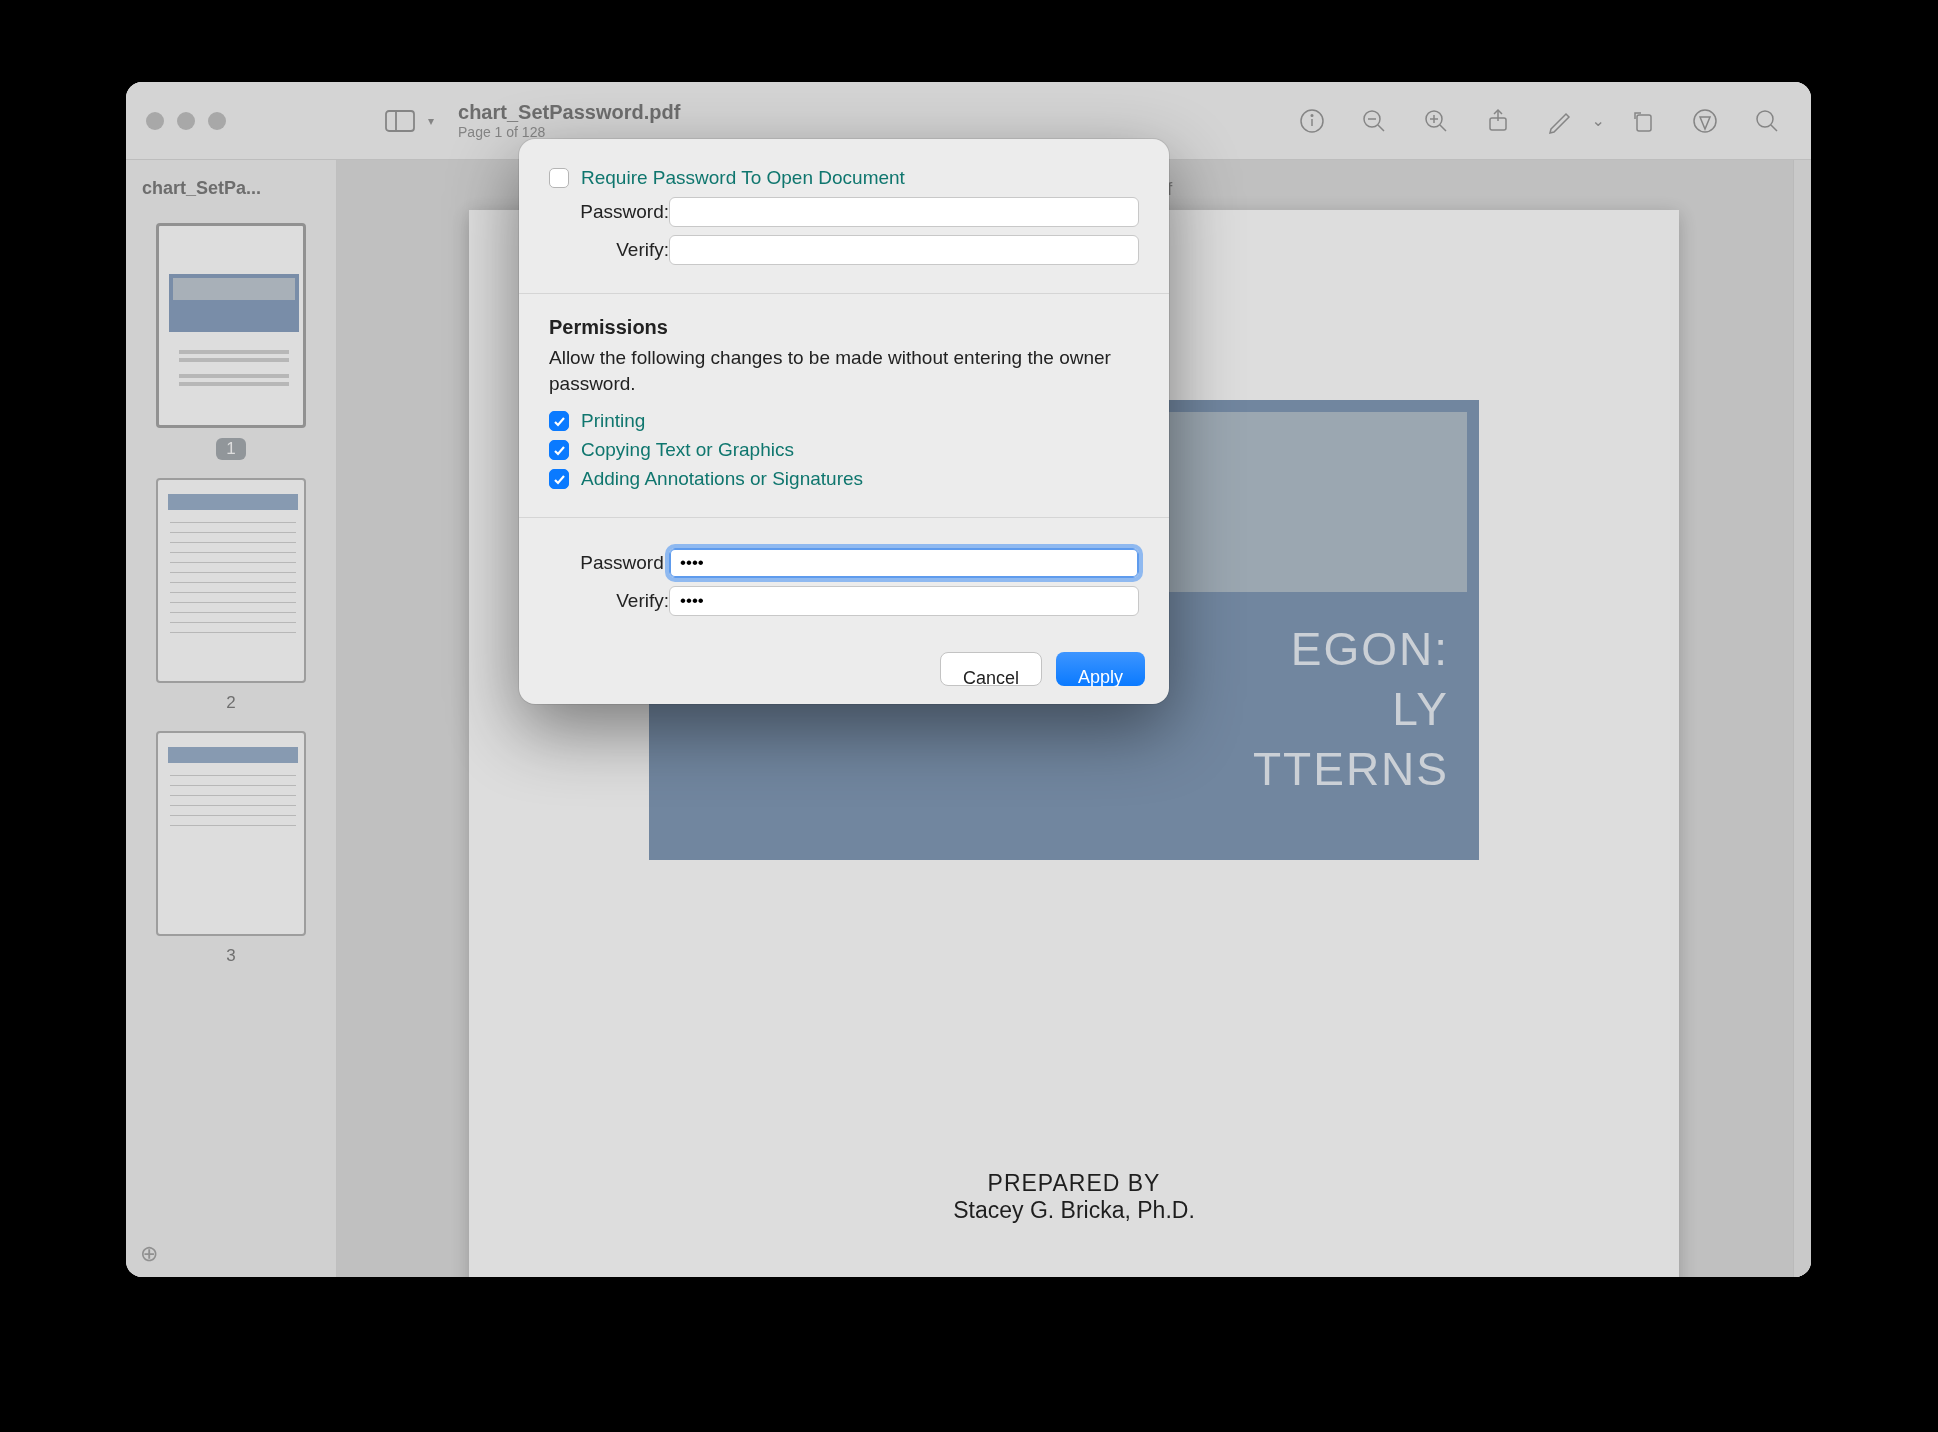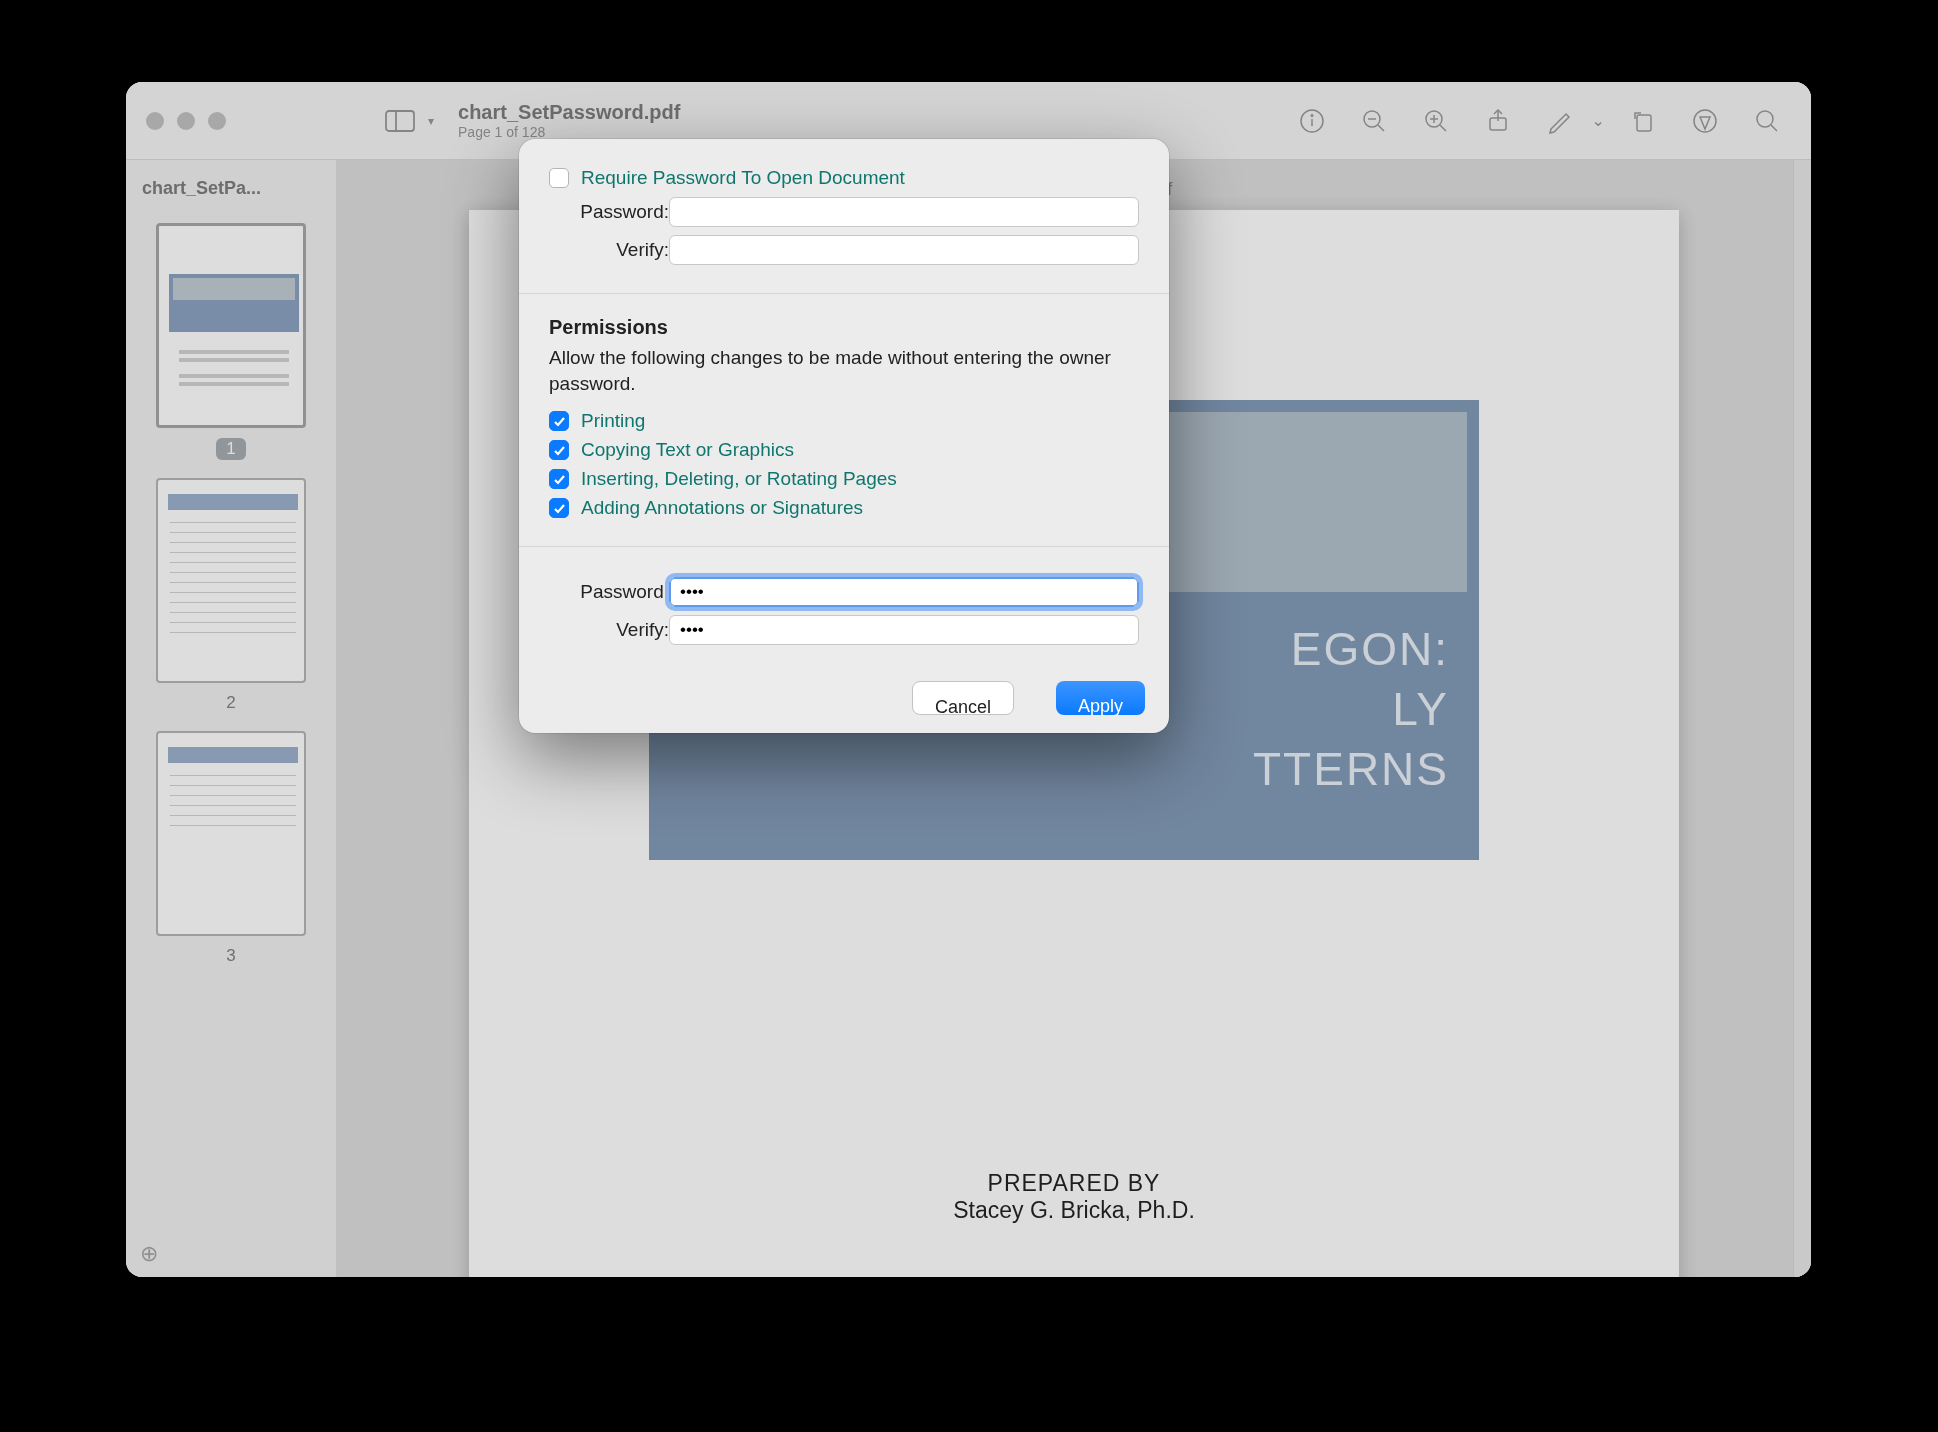--- a/index.html
+++ b/index.html
@@ -107,21 +107,21 @@
   width:20px; height:20px; border-radius:5px; border:1px solid #b5b5b5; background:#fff; display:inline-flex; align-items:center; justify-content:center;
   flex-shrink:0;
 }
 .chk.checked { background:#0a7aff; border-color:#0a7aff;}
 .chk.checked svg { width:13px; height:13px; }
 .sec-title { font-size:20px; font-weight:700; color:#222; margin-bottom:6px;}
 .sec-desc { font-size:19px; color:#222; margin: 6px 0 14px 0; line-height:1.35;}
 .perm-list .chk-row { margin: 7px 0; }
 .btn-row { display:flex; justify-content:flex-end; gap:14px; padding: 18px 24px 0 24px;}
 .btn {
-  height:34px; padding: 15px 22px; border-radius:8px; font-size:18px; border:1px solid #c3c3c3; background:#fff; color:#222;margin-left:28px;
+  height:34px; padding: 15px 22px; border-radius:8px; font-size:18px; border:1px solid #c3c3c3; background:#fff; color:#222;
 }
 .btn.primary { background: linear-gradient(#3d95ff,#0a7aff); color:#fff; border:none;}
 .scrollbar-track { position:absolute; right:0; top:0; bottom:0; width:18px; background:#e4e4e4; border-left:1px solid #d0d0d0;}
 </style>
 </head>
 <body>
 
 <div class="app-window">
   <div class="dim-overlay"></div>
 
@@ -299,28 +299,20 @@
           </svg>
         </span>
       <span>Copying Text or Graphics</span>
     </div>
     <div class="chk-row">
       <span class="chk checked">
           <svg viewBox="0 0 13 13">
             <polyline points="2,7 5,10 11,3" stroke="#fff" stroke-width="2.2" fill="none"></polyline>
           </svg>
         </span>
-      <span>Inserting, Deleting, or Rotating Pages</span>
-    </div>
-    <div class="chk-row">
-      <span class="chk checked">
-          <svg viewBox="0 0 13 13">
-            <polyline points="2,7 5,10 11,3" stroke="#fff" stroke-width="2.2" fill="none"></polyline>
-          </svg>
-        </span>
       <span>Adding Annotations or Signatures</span>
     </div>
   </div>
   <hr>
   <div class="modal-section">
     <div class="form-row">
       <label>Password:</label>
       <input type="text" class="focused" value="••••" style="">
     </div>
     <div class="form-row">

